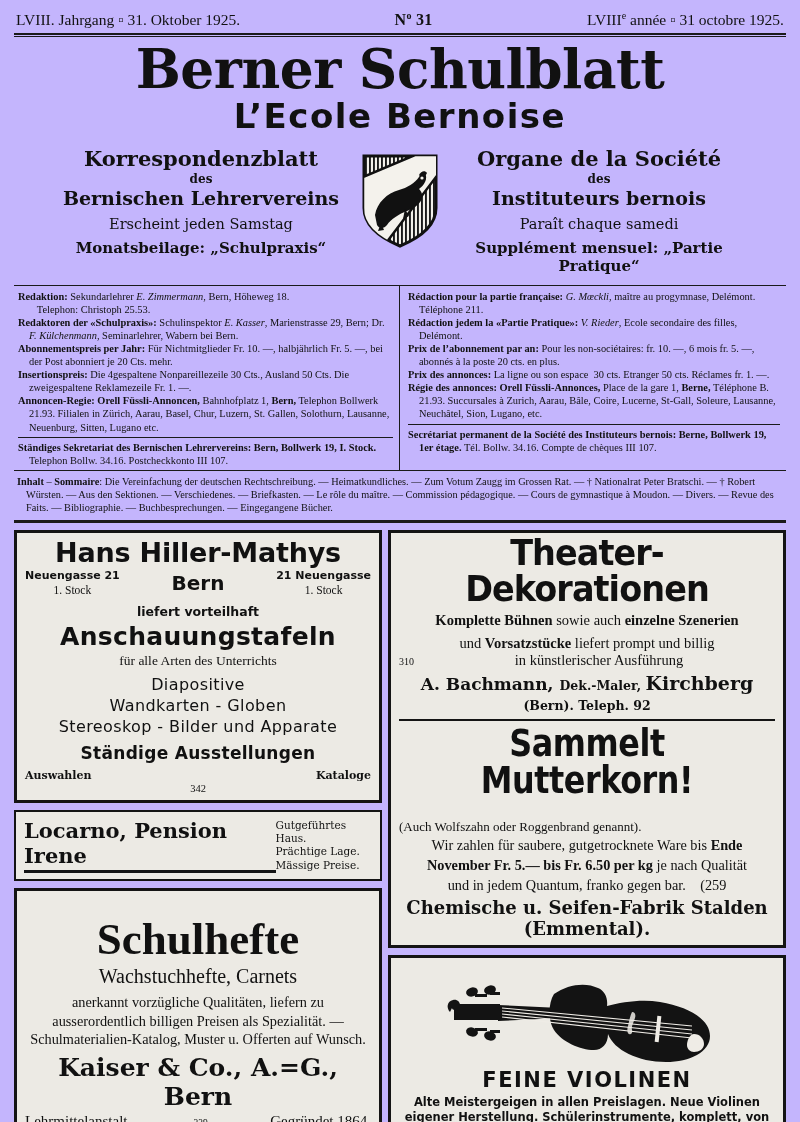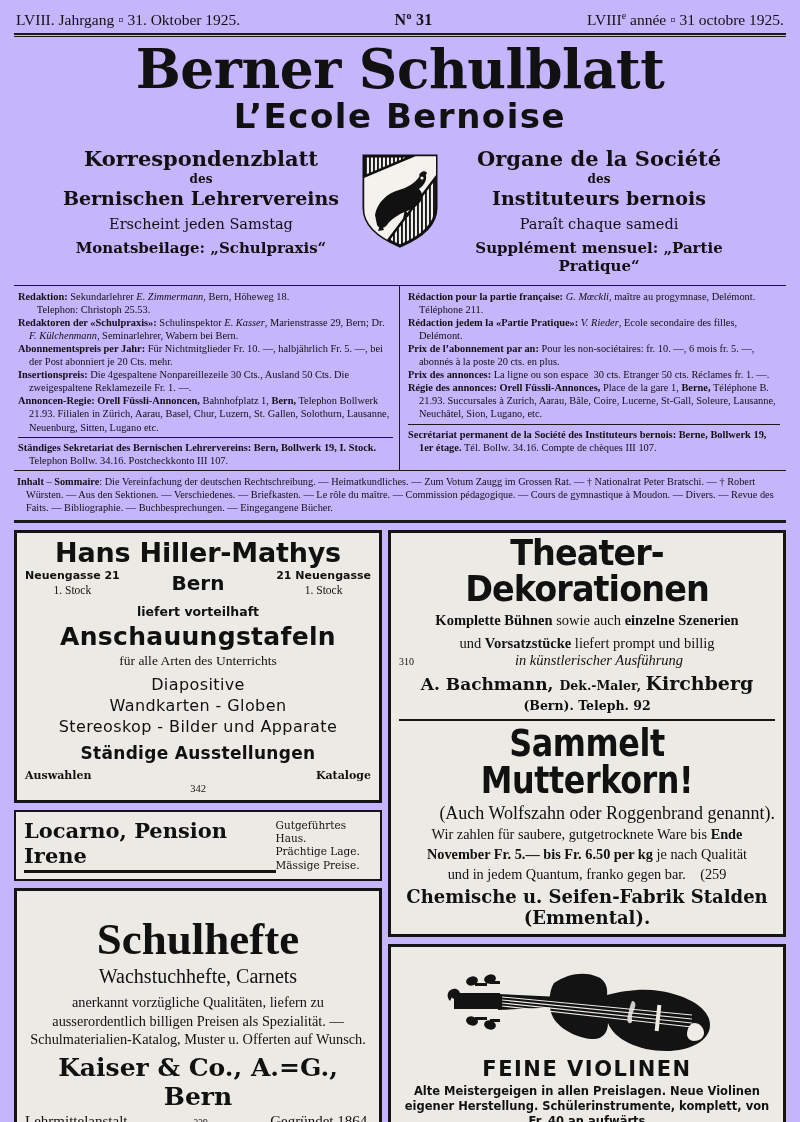--- a/index.html
+++ b/index.html
@@ -130,29 +130,29 @@
   .sh-firm { text-align:center; font-family:"DejaVu Serif", serif; font-weight:bold; font-size:25px; margin-top:5px;}
   .sh-foot { display:flex; justify-content:space-between; align-items:baseline; font-size:15px; margin-top:2px;gap:48px;}
   .sh-foot .num { font-size:9.5px; }
 
   
   .th-title { text-align:center; font-family:"DejaVu Sans", sans-serif; font-weight:bold; font-size:36px; line-height:1.0; transform: scaleX(0.93); letter-spacing:-1px;}
   .th-l1 { text-align:center; font-size:14.5px; margin-top:4px; line-height:1.3;}
   .th-l1 b { font-weight:bold; }
   .th-row { display:flex; align-items:baseline; }
   .th-num { font-size:10px; width:24px; }
-  .th-l2 { flex:1; text-align:center; font-size:14.5px;font-style:italic;}
+  .th-l2 { flex:1; text-align:center; font-size:14.5px;}
   .th-firm { text-align:center; font-size:17px; font-weight:bold; margin-top:3px; font-family:"DejaVu Serif", serif;}
   .th-firm .sm { font-size:12.5px; }
   .th-firm .lg { font-size:19px; }
   .hr-blk { border-top: 2.6px solid #141414; margin: 5px 0 4px; }
 
   
   .mk-title { text-align:center; font-family:"DejaVu Sans", sans-serif; font-weight:bold; font-size:37px; line-height:1.0; transform: scaleX(0.86); letter-spacing:-0.5px;}
-  .mk-l1 { text-align:right; font-size:18px; margin-top:4px;}
+  .mk-l1 { text-align:left; font-size:13px; margin-top:20px;}
   .mk-l2 { font-size:14.3px; text-align:center; line-height:1.3; margin-top:1px;}
   .mk-l2 b { font-weight:bold; }
   .mk-firm { text-align:center; font-family:"DejaVu Serif", serif; font-weight:bold; font-size:18px; margin-top:3px;}
 
   
   .vi-img { display:flex; justify-content:center; padding: 4px 0 2px; }
   .vi-title { text-align:center; font-family:"DejaVu Sans", sans-serif; font-weight:bold; font-size:21px; letter-spacing:1.5px; margin-top:2px;}
   .vi-b1 { text-align:center; font-family:"DejaVu Sans", sans-serif; font-weight:bold; font-size:11.5px; line-height:1.3; margin-top:3px;}
 </style>
 </head>

